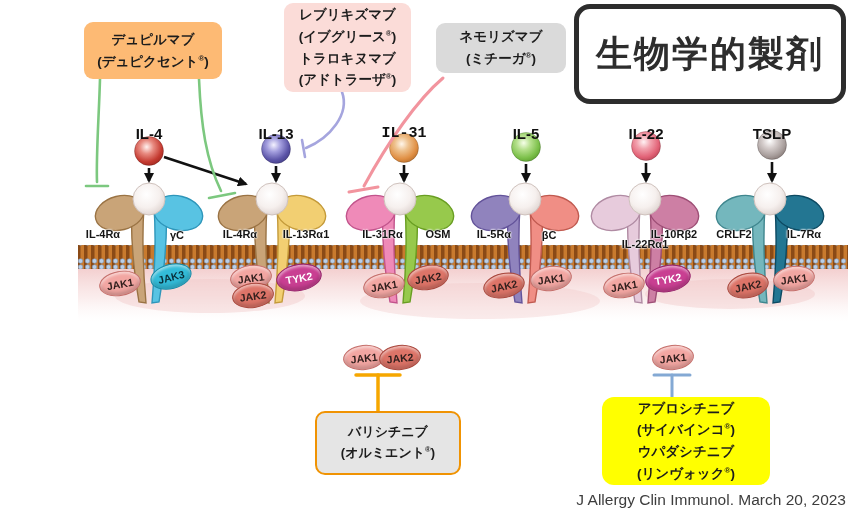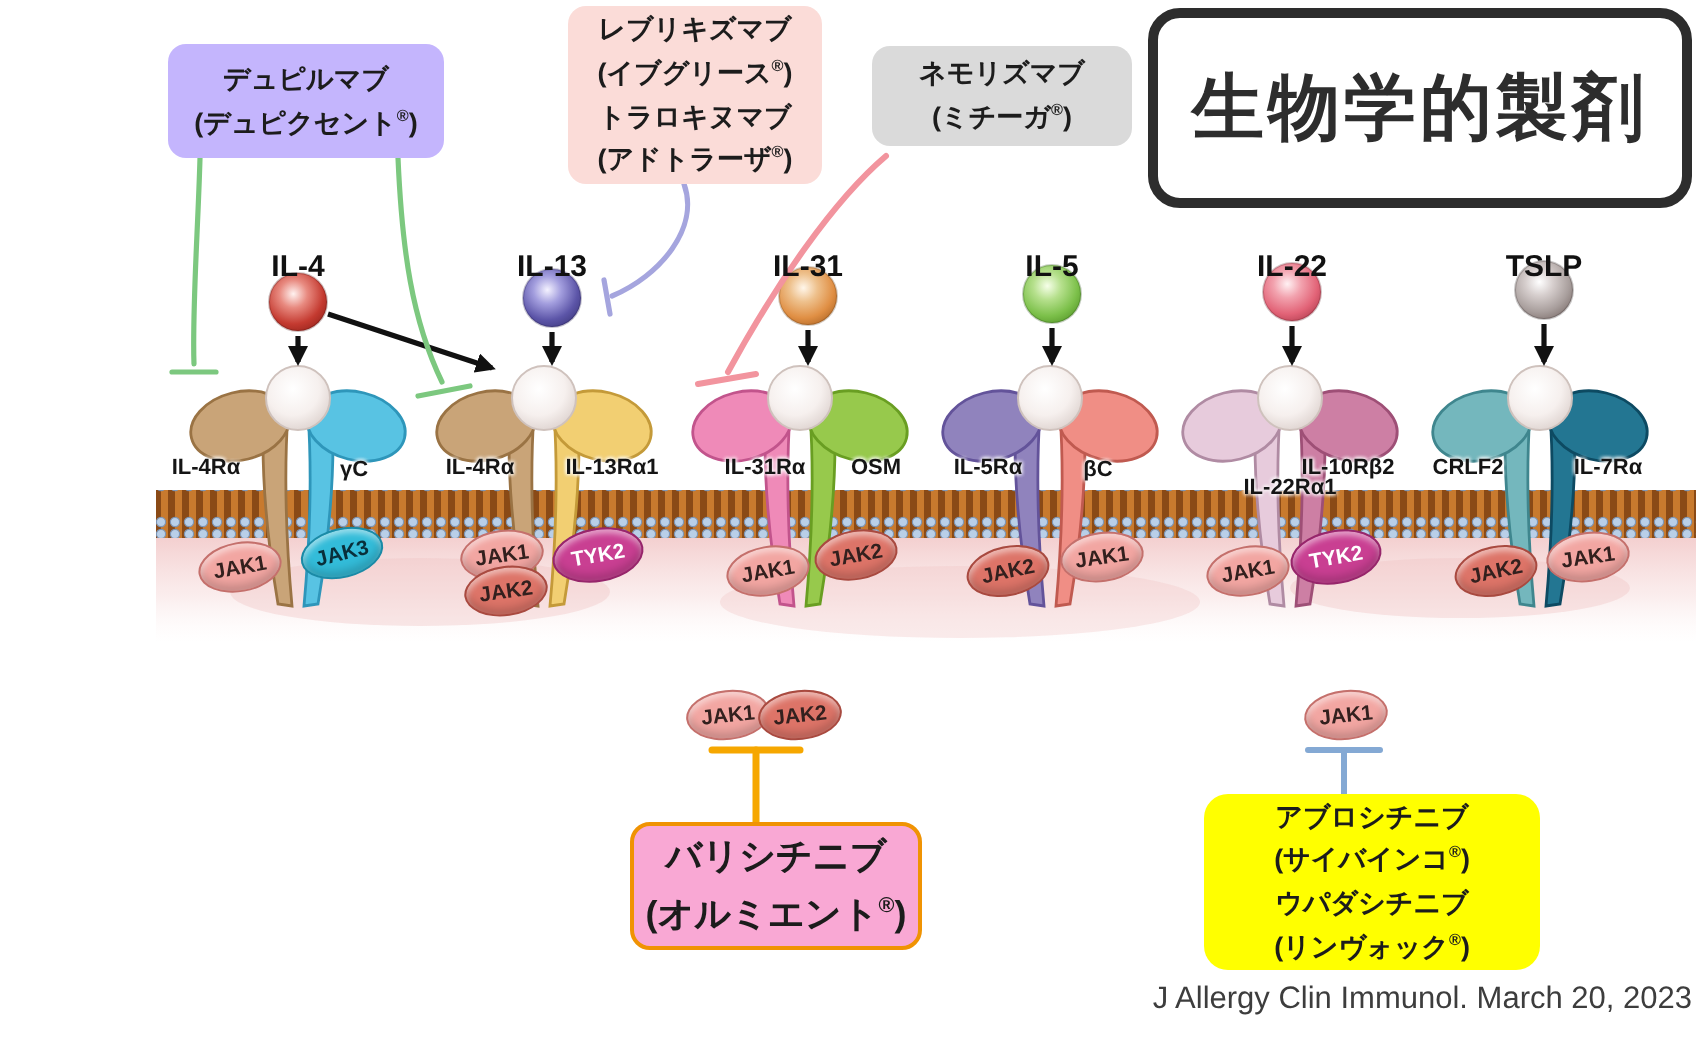--- a/index.html
+++ b/index.html
@@ -6,25 +6,25 @@
   .stage { position:relative; width:850px; height:519px; background:#ffffff;
            font-family:"Liberation Sans","DejaVu Sans",sans-serif; overflow:hidden; }
   svg.canvas { position:absolute; left:0; top:0; }
 
   .drug-box { position:absolute; border-radius:9px; display:flex; flex-direction:column;
               justify-content:center; align-items:center; font-weight:bold; color:#1c1c1c;
               text-align:center; line-height:1.6; }
   .dline { white-space:nowrap; }
   sup.reg { font-size:0.6em; }
 
-  .box-dupi  { left:84px;  top:22px;  width:138px; height:57px; background:#c4b5fd; font-size:13.5px; }
+  .box-dupi  { left:84px;  top:22px;  width:138px; height:57px; background:#fdba74; font-size:13.5px; }
   .box-lebri { left:284px; top:3px;   width:127px; height:89px; background:#fbdcd8; font-size:13.5px; }
   .box-nemo  { left:436px; top:23px;  width:130px; height:50px; background:#dadada; font-size:13.5px; }
-  .box-bari  { left:315px; top:411px; width:142px; height:60px; background:#f9a8d4;
-               border:2px solid #f09303; font-size:18px; border-radius:10px; }
+  .box-bari  { left:315px; top:411px; width:142px; height:60px; background:#e5e5e5;
+               border:2px solid #f09303; font-size:13px; border-radius:10px; }
   .box-abro  { left:602px; top:397px; width:168px; height:88px; background:#ffff00;
                font-size:13.5px; border-radius:12px; }
 
   .big-box { position:absolute; background:#fff; border:5px solid #2d2d2d; display:flex;
              align-items:center; justify-content:center; font-weight:bold; color:#2d2d2d; }
   .box-bio { left:574px; top:4px;   width:262px; height:90px; border-radius:16px;
              font-size:36px; letter-spacing:2px; }
   .box-jak { left:36px;  top:364px; width:266px; height:106px; border-radius:22px;
              font-size:38px; letter-spacing:1px; }
 
@@ -227,21 +227,21 @@
 
   <div class="drug-box box-abro">
     <div class="dline">アブロシチニブ</div>
     <div class="dline"><span>(サイバインコ</span><sup class="reg">®</sup><span>)</span></div>
     <div class="dline">ウパダシチニブ</div>
     <div class="dline"><span>(リンヴォック</span><sup class="reg">®</sup><span>)</span></div>
   </div>
 
   <div class="cy-label" style="left:149px; top:108px;">IL-4</div>
   <div class="cy-label" style="left:276px; top:108px;">IL-13</div>
-  <div class="cy-label" style="left:404px; top:108px;">IL-31</div>
+  <div class="cy-label" style="left:404px; top:108px;font-family:Liberation Mono, monospace;">IL-31</div>
   <div class="cy-label" style="left:526px; top:108px;">IL-5</div>
   <div class="cy-label" style="left:646px; top:108px;">IL-22</div>
   <div class="cy-label" style="left:772px; top:108px;">TSLP</div>
 
   <div class="rec-label" style="left:103px; top:228px;">IL-4Rα</div>
   <div class="rec-label" style="left:177px; top:229px;">γC</div>
   <div class="rec-label" style="left:240px; top:228px;">IL-4Rα</div>
   <div class="rec-label" style="left:306px; top:228px;">IL-13Rα1</div>
   <div class="rec-label" style="left:367px; top:228px;padding-left:31px;">IL-31Rα</div>
   <div class="rec-label" style="left:438px; top:228px;">OSM</div>

